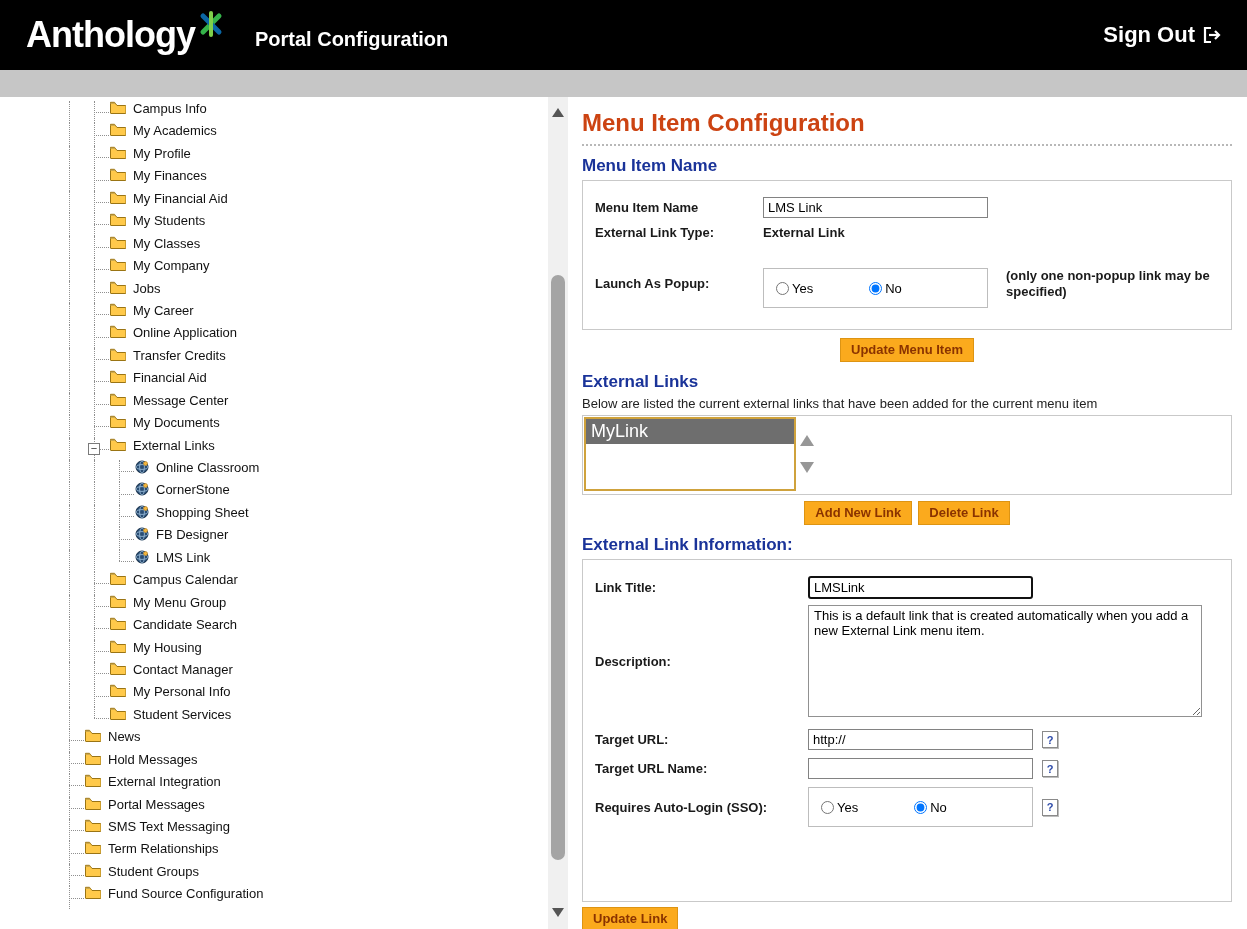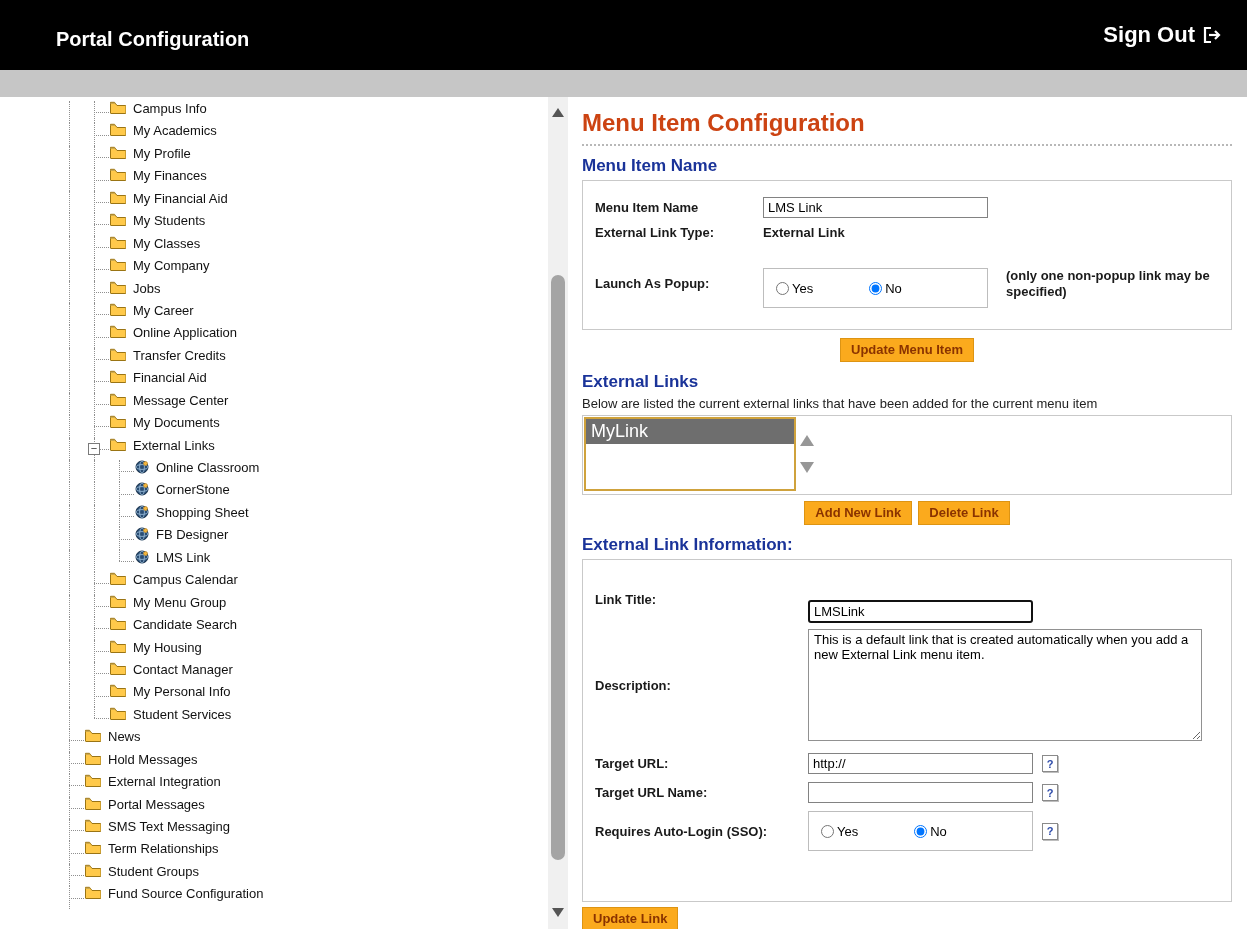--- a/index.html
+++ b/index.html
@@ -53,21 +53,21 @@
   .dotted-divider { border-bottom:2px dotted #b8b8b8; margin:7px 0 10px; }
   .section-header { color:var(--section-blue,#1a3399); font-size:17px; font-weight:bold; margin-bottom:4px; }
   .panel { border:1px solid #c9c9c9; background:#fff; }
   .panel-1 { padding:16px 12px 14px; height:150px; }
   .form-row { display:flex; align-items:center; }
   .label-col-1 { width:168px; font-weight:bold; font-size:13px; color:#1a1a1a; flex:0 0 168px; }
   .label-col-2 { width:213px; font-weight:bold; font-size:13px; color:#1a1a1a; flex:0 0 213px; }
   .bold-value { font-weight:bold; font-size:13px; color:#1a1a1a; }
   .text-input { border:1px solid #828282; height:21px; padding:0 4px; font-size:13px;
                font-family:"Liberation Sans",sans-serif; width:225px; background:#fff; }
-  .text-input.focused { border:2px solid #111; height:23px; border-radius:3px;margin-top:24px; }
+  .text-input.focused { border:2px solid #111; height:23px; border-radius:3px; }
   .radio-box { border:1px solid #bdbdbd; width:225px; height:40px; display:flex; align-items:center;
                padding-left:12px; background:#fff; flex:0 0 225px; }
   .radio-box label { font-size:13px; margin-left:3px; cursor:pointer; }
   .radio-gap { margin-left:56px; }
   .note { font-weight:bold; font-size:13px; max-width:215px; margin-left:18px; line-height:1.2; color:#1a1a1a; }
   .btn { background:var(--button-bg,#fbaa1d); border:1px solid #dd9413; color:#8a3300;
          font-weight:bold; font-size:13px; padding:3px 10px 4px; cursor:pointer;
          font-family:"Liberation Sans",sans-serif; }
   .center-row { text-align:center; margin:8px 0 2px; }
   .subtitle { font-size:13px; color:#222; margin-bottom:4px; }
@@ -88,20 +88,30 @@
   .help-icon { width:16px; height:17px; border:1px solid #8a8a8a; background:#fff; color:#2c49a8;
             font-weight:bold; font-size:11px; display:inline-flex; align-items:center; justify-content:center;
             margin-left:9px; box-shadow:1px 1px 0 #bdbdbd; cursor:pointer; flex:0 0 16px; }
   .mt6{margin-top:6px}.mt7{margin-top:7px}.mt8{margin-top:8px}.mt10{margin-top:10px}
   .mt12{margin-top:12px}.mt28{margin-top:28px}
 </style>
 </head>
 <body>
 
 <div class="header">
+  <div class="logo">
+    <span>Anthology</span>
+    <svg class="logo-spark" width="28" height="28" viewBox="0 0 28 28">
+      <g stroke-linecap="round">
+        <line x1="6" y1="22" x2="22" y2="6" stroke="#35b34a" stroke-width="5"></line>
+        <line x1="6" y1="6" x2="22" y2="22" stroke="#0a66a4" stroke-width="5"></line>
+        <line x1="14" y1="3" x2="14" y2="25" stroke="#7fd04b" stroke-width="4"></line>
+      </g>
+    </svg>
+  </div>
   <div class="app-title">Portal Configuration</div>
   <div class="signout">
     <span>Sign Out</span>
     <svg width="19" height="18" viewBox="0 0 19 18">
       <path d="M9 2H3v14h6" fill="none" stroke="#fff" stroke-width="2.2"></path>
       <path d="M7 9h9" stroke="#fff" stroke-width="2.2"></path>
       <path d="M13 5l4 4-4 4" fill="none" stroke="#fff" stroke-width="2.2"></path>
     </svg>
   </div>
 </div>

